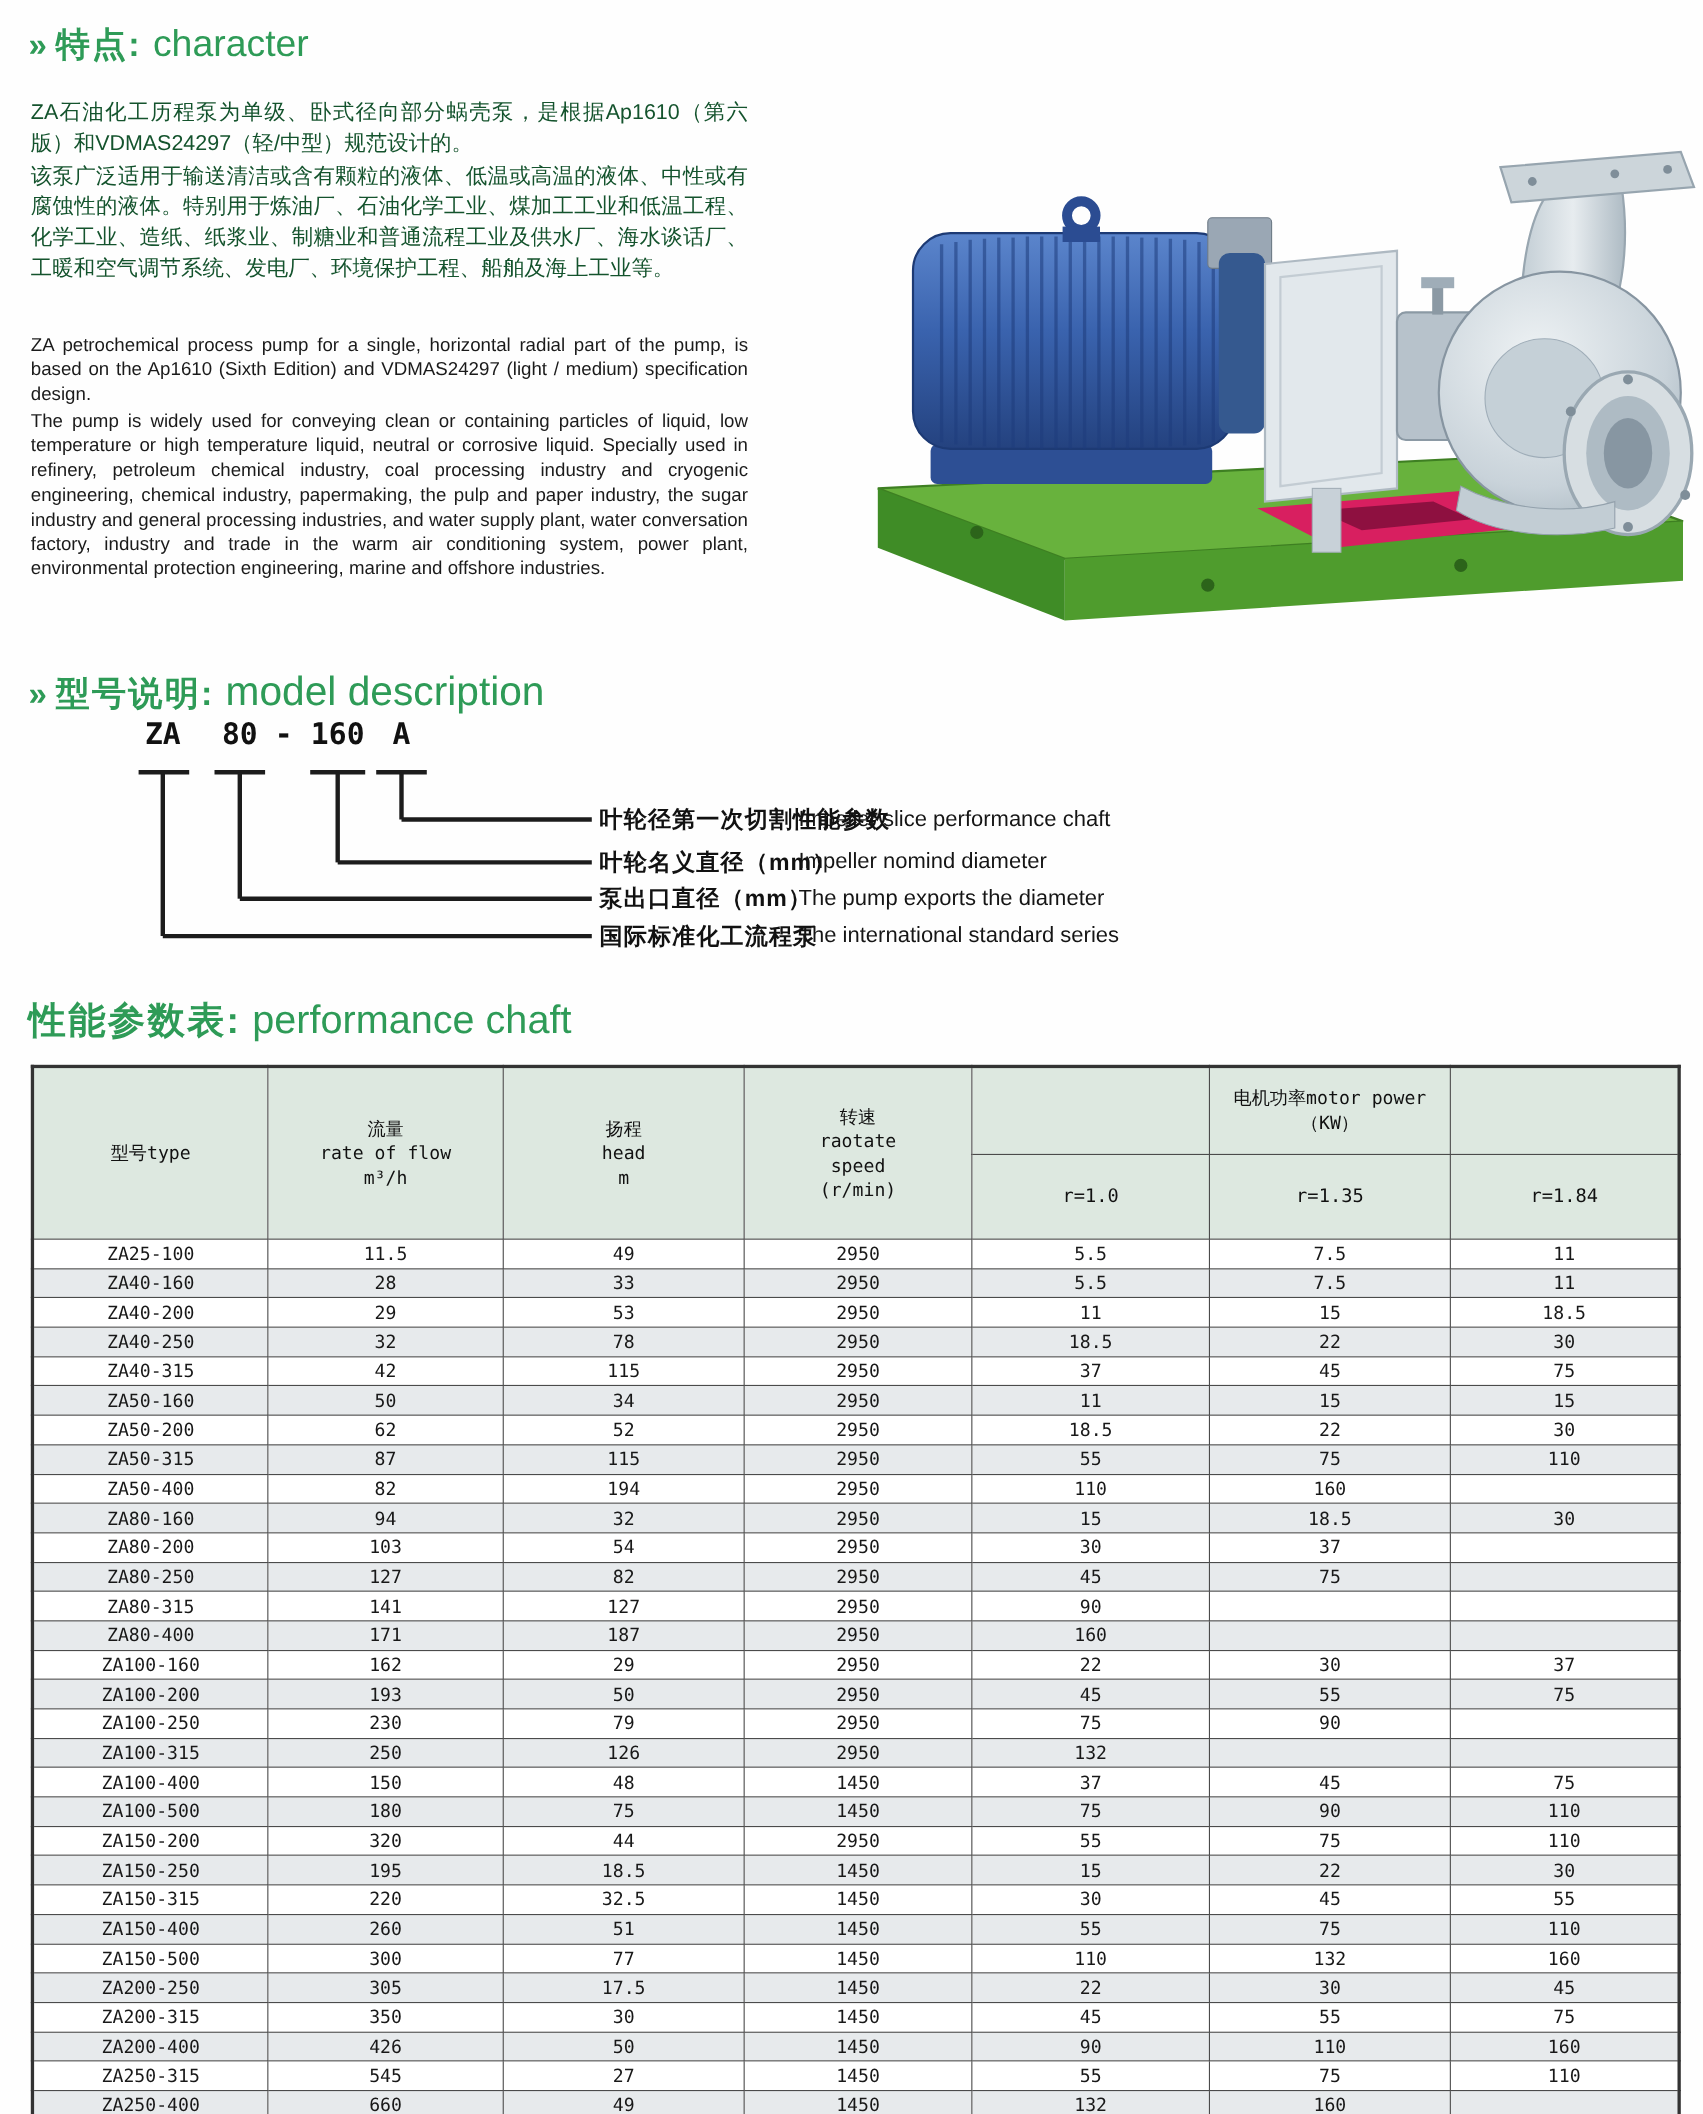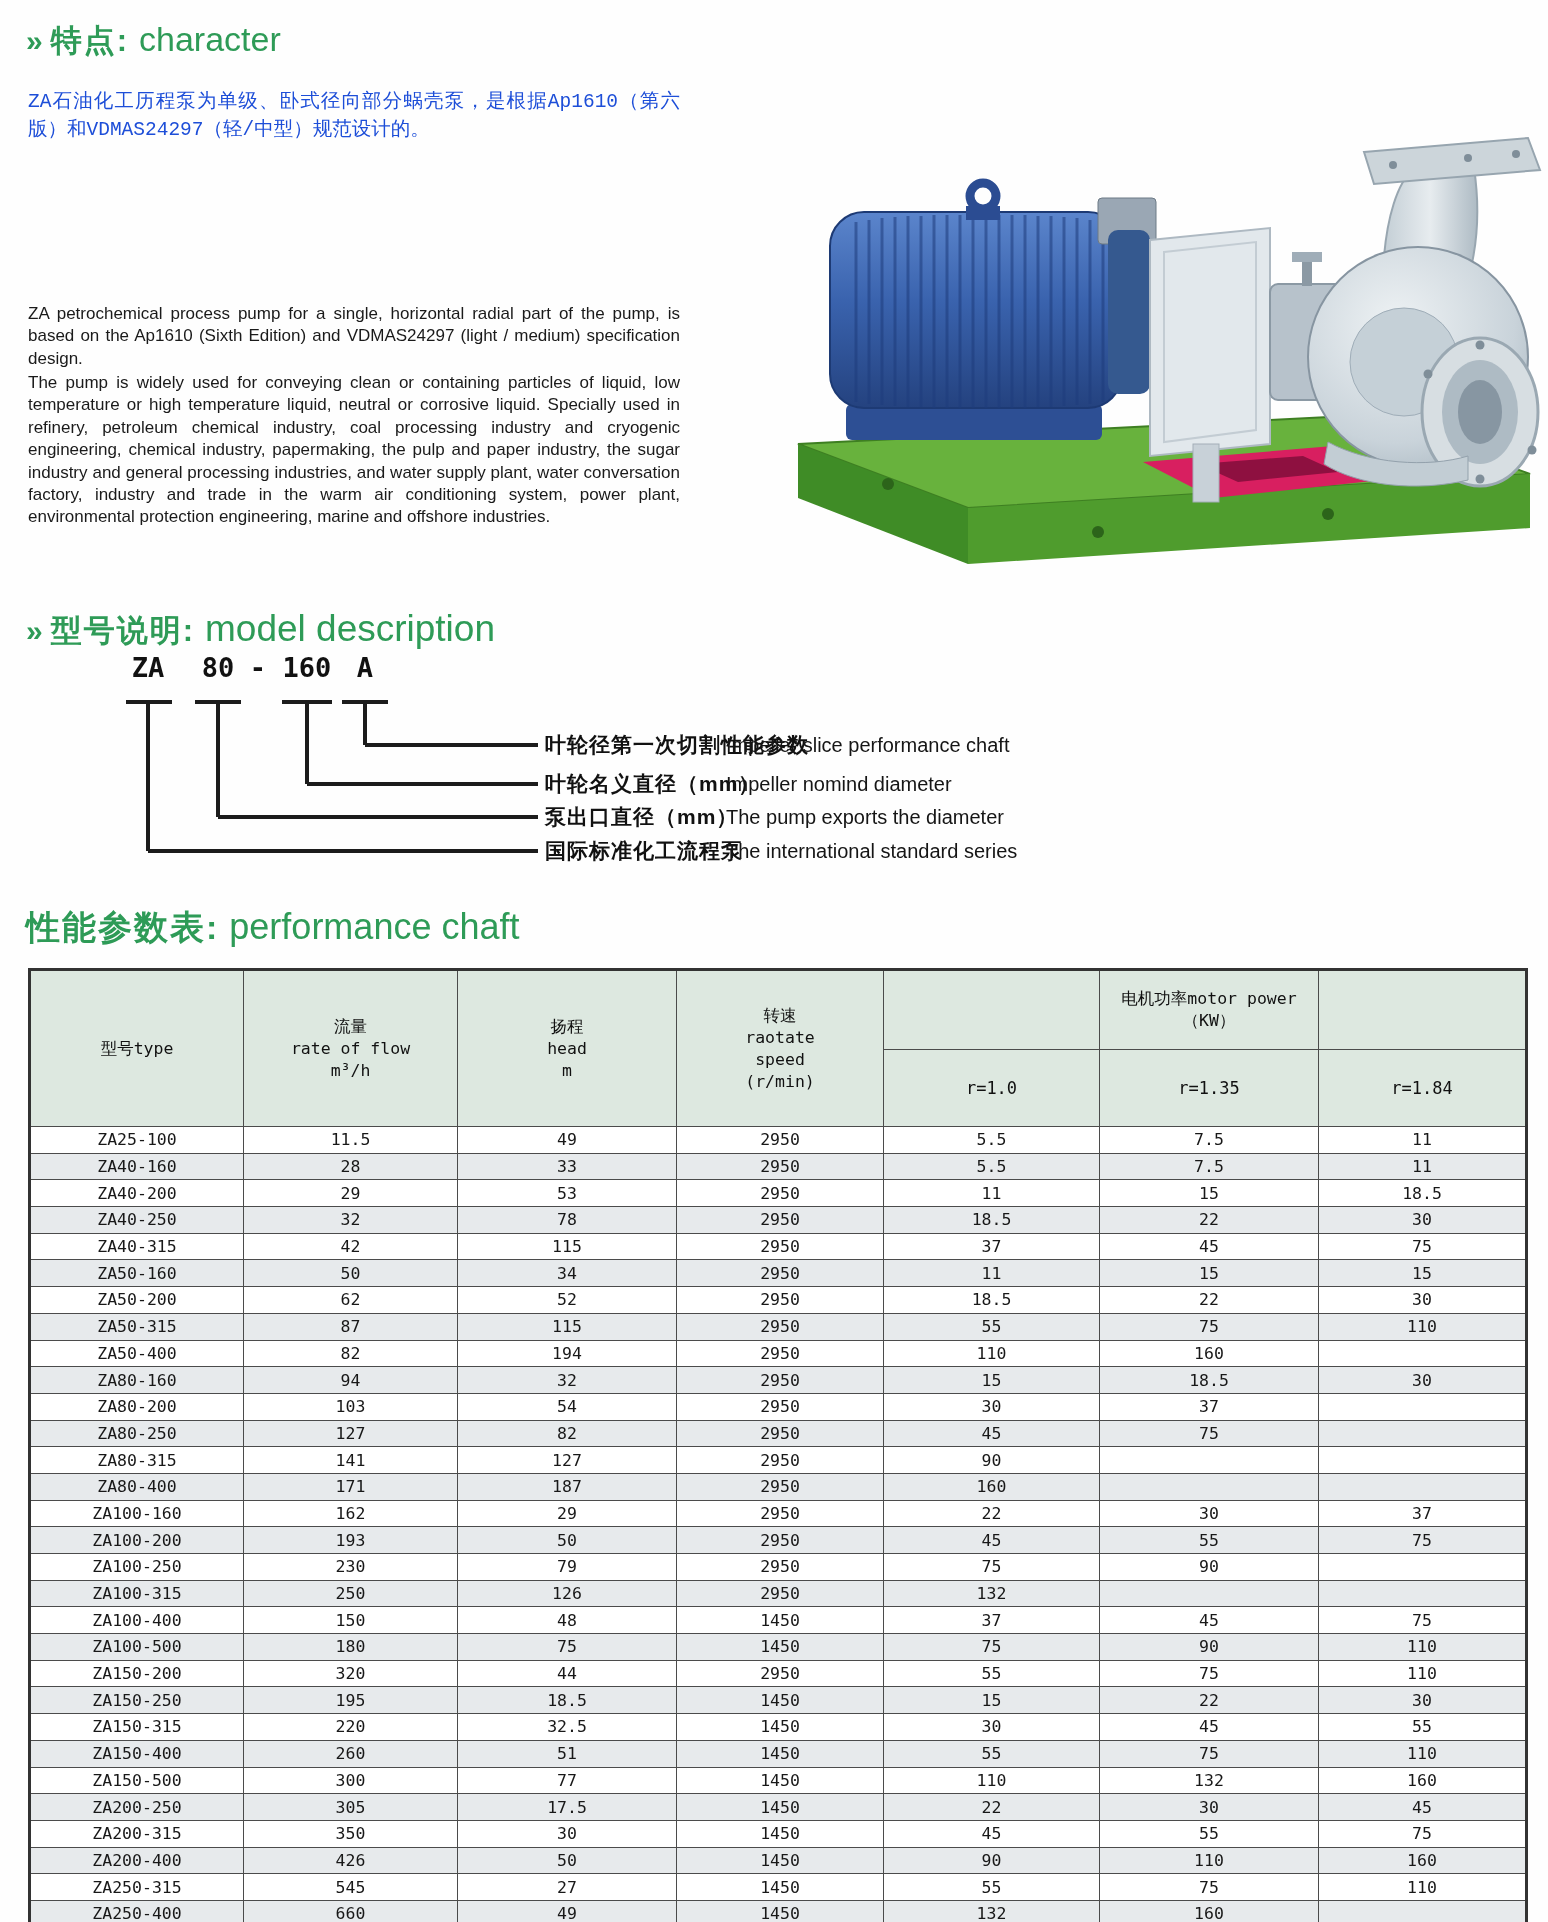--- a/index.html
+++ b/index.html
@@ -7,21 +7,21 @@
         font-family:"Liberation Sans",sans-serif;color:#1c1c1c;}
 
   
   .sec-head{position:absolute;left:26px;white-space:nowrap;}
   .sec-head .mark{color:#2e9b57;font-weight:bold;font-size:30px;margin-right:8px;}
   .sec-head .zh{color:#2e9b57;font-weight:bold;font-size:31px;letter-spacing:2px;}
   .sec-head .en{color:#2e9b57;font-weight:500;font-size:34px;margin-left:10px;}
 
   
   .para-zh{position:absolute;left:28px;width:652px;font-size:19.5px;line-height:28px;
-           text-align:justify;color:#1d4ed8;font-family:Liberation Mono, monospace;}
+           text-align:justify;color:#14532d;}
   .para-en{position:absolute;left:28px;width:652px;font-size:17px;line-height:22.4px;
            text-align:justify;color:#1a1a1a;}
 
   
   .pump-photo{position:absolute;left:768px;top:112px;width:780px;height:460px;}
 
   
   .diagram{position:absolute;left:0;top:600px;width:1120px;height:300px;}
   .diagram svg{position:absolute;left:0;top:0;}
   .tok{position:absolute;top:52px;transform:translateX(-50%);
@@ -47,20 +47,21 @@
 </head>
 <body>
 
 <div id="page">
 
   <div class="sec-head" style="top:20px;text-align:right;">
     <span class="mark">»</span><span class="zh">特点:</span><span class="en">character</span>
   </div>
 
   <div class="para-zh" style="top:88px;">ZA石油化工历程泵为单级、卧式径向部分蜗壳泵，是根据Ap1610（第六版）和VDMAS24297（轻/中型）规范设计的。</div>
+  <div class="para-zh" style="top:146px;">该泵广泛适用于输送清洁或含有颗粒的液体、低温或高温的液体、中性或有腐蚀性的液体。特别用于炼油厂、石油化学工业、煤加工工业和低温工程、化学工业、造纸、纸浆业、制糖业和普通流程工业及供水厂、海水谈话厂、工暖和空气调节系统、发电厂、环境保护工程、船舶及海上工业等。</div>
   <div class="para-en" style="top:303px;">ZA petrochemical process pump for a single, horizontal radial part of the pump, is based on the Ap1610 (Sixth Edition) and VDMAS24297 (light / medium) specification design.</div>
   <div class="para-en" style="top:372px;">The pump is widely used for conveying clean or containing particles of liquid, low temperature or high temperature liquid, neutral or corrosive liquid. Specially used in refinery, petroleum chemical industry, coal processing industry and cryogenic engineering, chemical industry, papermaking, the pulp and paper industry, the sugar industry and general processing industries, and water supply plant, water conversation factory, industry and trade in the warm air conditioning system, power plant, environmental protection engineering, marine and offshore industries.</div>
 
   <div class="pump-photo">
     <svg width="780" height="460" viewBox="0 0 780 460">
       <defs>
         <linearGradient id="motorG" x1="0" y1="0" x2="0" y2="1">
           <stop offset="0" stop-color="#5b85cc"></stop>
             <stop offset="0.45" stop-color="#3a63ae"></stop>
             <stop offset="1" stop-color="#24427f"></stop>

